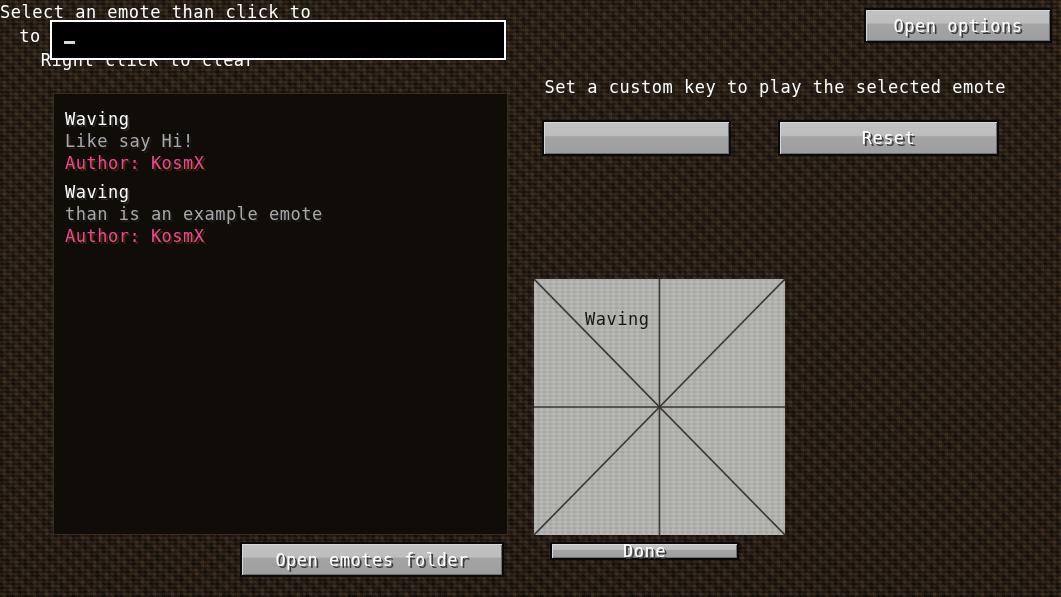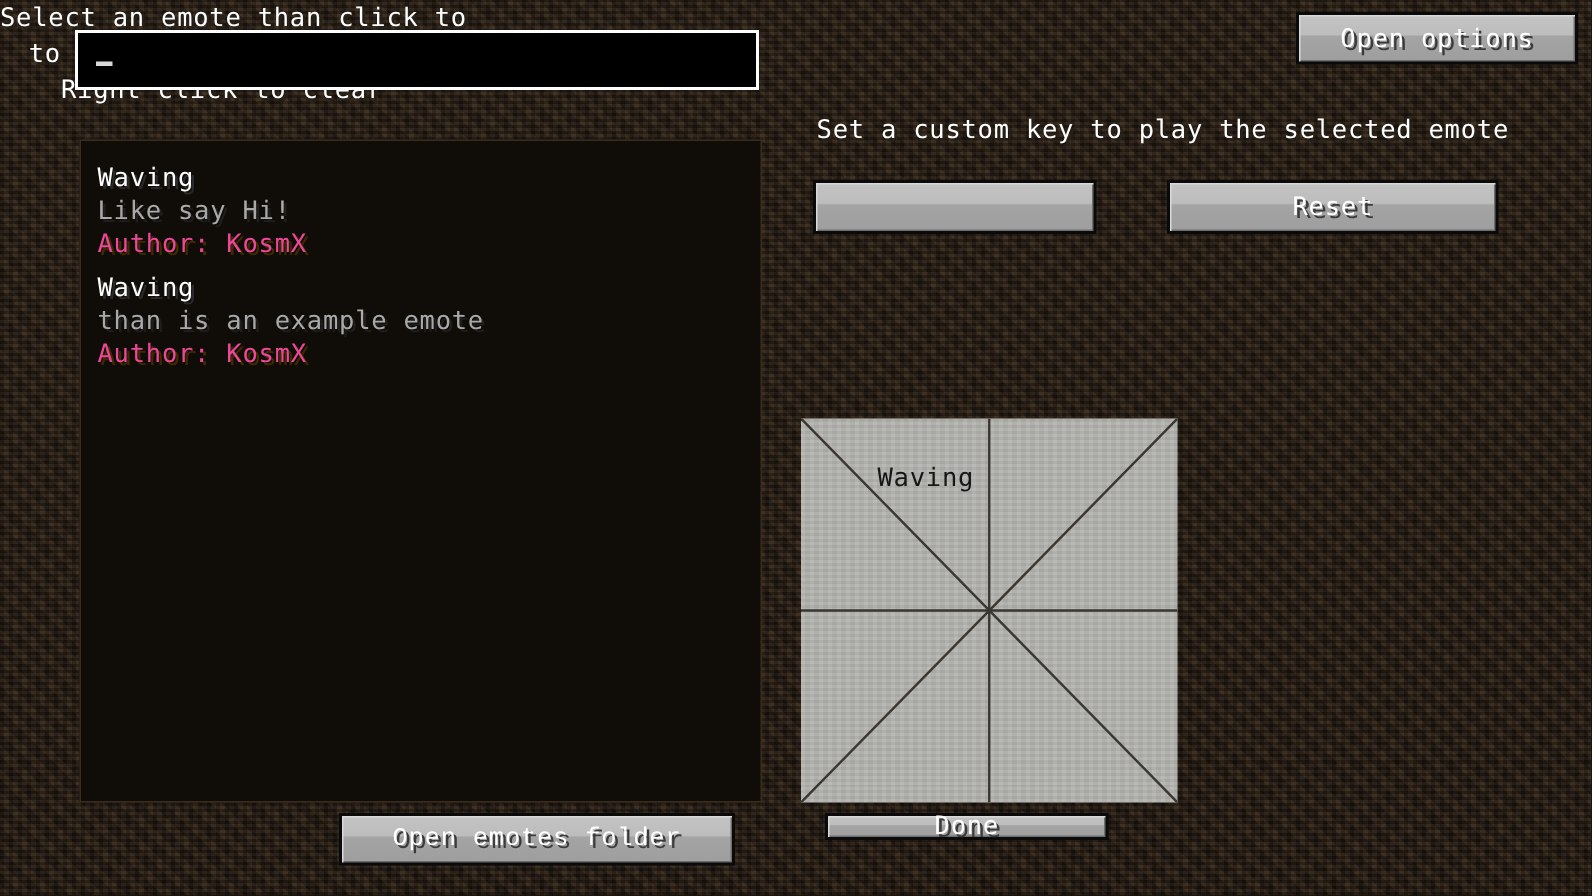--- a/index.html
+++ b/index.html
@@ -107,21 +107,21 @@
     text-shadow: 2px 2px 0 #3b3b3b;
     box-shadow: inset 1px 1px 0 #d9d9d9, inset -1px -1px 0 #6f6f6f;
     cursor: pointer;
     user-select: none;
     white-space: pre;
   }
 
   #btn-other-options { left: 864px; top: 8px; width: 188px; height: 35px; }
   #btn-keybind       { left: 542px; top: 120px; width: 189px; height: 36px; }
   #btn-reset         { left: 778px; top: 120px; width: 221px; height: 36px; }
-  #btn-open-folder   { left: 226px; top: 542px; width: 264px; height: 35px; font-family: Liberation Mono, monospace; }
+  #btn-open-folder   { left: 240px; top: 542px; width: 264px; height: 35px; }
   #btn-done          { left: 550px; top: 542px; width: 189px; height: 18px; }
 
   
   .dirt-label {
     position: absolute;
     color: #ffffff;
     font-size: 17px;
     line-height: 24px;
     text-align: center;
     text-shadow: 2px 2px 0 #262018;

